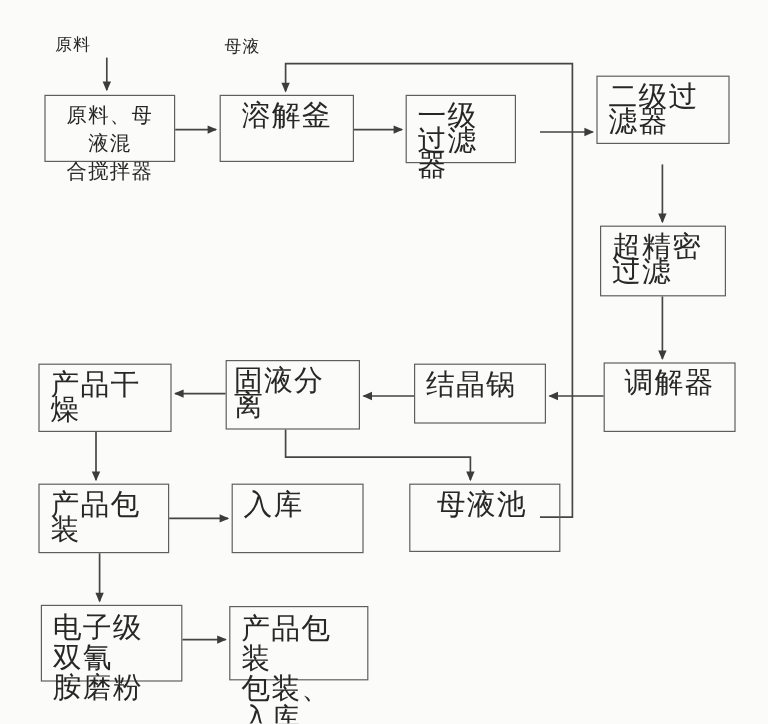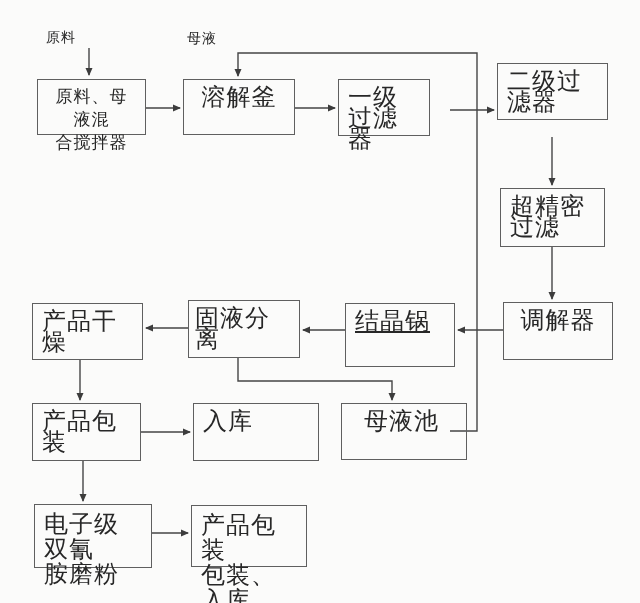--- a/index.html
+++ b/index.html
@@ -31,25 +31,25 @@
     letter-spacing:1px;
     z-index:2;
   }
   
   #b1 {left:37px;  top:79px;  width:109px; height:56px; font-size:17px; line-height:23px; padding-top:5px;}
   #b2 {left:183px; top:79px;  width:112px; height:56px;}
   #b3 {left:338px; top:79px;  width:92px; height:57px;}
   #b4 {left:497px; top:63px;  width:111px; height:57px;}
   #b5 {left:500px; top:188px; width:105px; height:59px;}
   #b6 {left:503px; top:302px; width:110px; height:58px;}
-  #b7 {left:345px; top:303px; width:110px; height:64px;text-decoration:underline;}
+  #b7 {left:345px; top:303px; width:110px; height:50px;}
   #b8 {left:188px; top:300px; width:112px; height:58px; padding-left:6px;}
   #b9 {left:32px;  top:303px; width:111px; height:57px;}
   #b10{left:32px;  top:403px; width:109px; height:58px;}
-  #b11{left:193px; top:403px; width:126px; height:58px;}
+  #b11{left:193px; top:403px; width:110px; height:58px;}
   #b12{left:341px; top:403px; width:126px; height:57px; padding-left:22px;}
   #b13{left:34px;  top:504px; width:118px; height:64px; line-height:25px;}
   #b14{left:191px; top:505px; width:116px; height:62px; line-height:25px;}
   #lbl-raw{left:46px; top:29px;}
   #lbl-ml {left:187px;top:30px;}
 </style>
 </head>
 <body>
 
 <div class="canvas">

